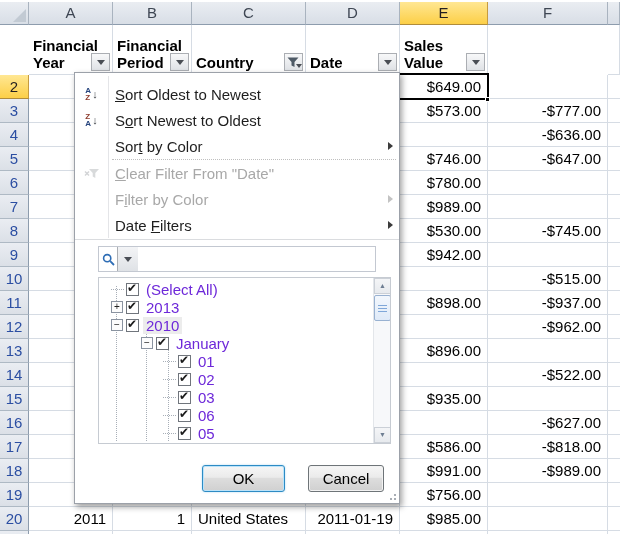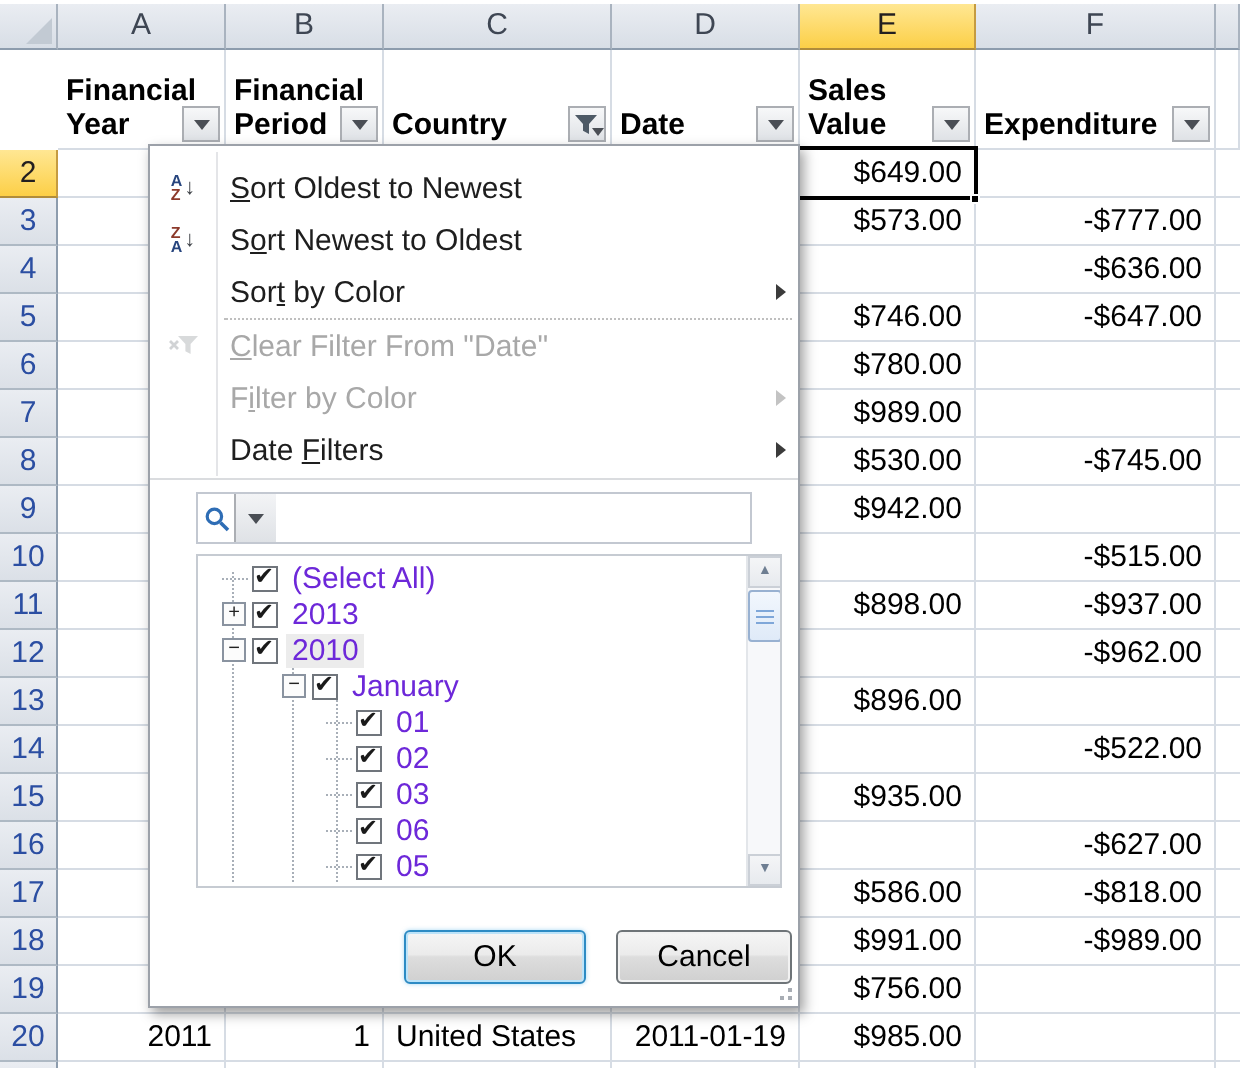--- a/index.html
+++ b/index.html
@@ -114,22 +114,22 @@
   .sb-up { top:0; } .sb-dn { bottom:0; }
   .sb-thumb { position:absolute; left:0; top:17px; width:17px; height:26px;
               background:linear-gradient(#F2F7FD,#DFEAF8); border:1px solid #98B1D1; border-radius:2px; }
   .sb-thumb::after { content:""; position:absolute; left:3px; right:3px; top:9px; height:7px;
                      background:repeating-linear-gradient(to bottom,#7FA7D9 0 1px,transparent 1px 3px); }
 
   
   .wbtn { position:absolute; top:392px; height:27px; border-radius:3px; font-size:15px; color:#000;
           background:linear-gradient(#F6F6F6,#EBEBEB 45%,#DDDDDD 50%,#D0D0D0);
           display:flex; align-items:center; justify-content:center; cursor:default; }
-  .btn-ok { left:127px; width:91px; border:1px solid #2D8BC4; box-shadow:inset 0 0 0 1px #BCE3F9, 0 0 2px rgba(86,180,232,.5); }
-  .btn-cancel { left:233px; width:88px; border:1px solid #6E7478; box-shadow:inset 0 0 0 1px #F2F2F2; }
+  .btn-ok { left:127px; width:83px; border:1px solid #2D8BC4; box-shadow:inset 0 0 0 1px #BCE3F9, 0 0 2px rgba(86,180,232,.5); }
+  .btn-cancel { left:233px; width:76px; border:1px solid #6E7478; box-shadow:inset 0 0 0 1px #F2F2F2; }
 
   .fm-grip { position:absolute; right:3px; bottom:3px; width:9px; height:9px; }
   .fm-grip i { position:absolute; width:2px; height:2px; background:#A8ADB4; }
   .fm-grip i:nth-child(1){ right:0; bottom:0; } .fm-grip i:nth-child(2){ right:4px; bottom:0; }
   .fm-grip i:nth-child(3){ right:0; bottom:4px; }
 </style>
 </head>
 <body>
 
 <div id="stage">
@@ -182,28 +182,20 @@
       <div>Date</div>
     </div>
     <span class="fbtn">
         <span class="tri-down"></span>
       </span>
   </div>
   <div class="h1cell cx-e">
     <div class="h1lines">
       <div>Sales</div>
         <div>Value</div>
-    </div>
-    <span class="fbtn">
-        <span class="tri-down"></span>
-      </span>
-  </div>
-  <div class="h1cell cx-f">
-    <div class="h1lines">
-      <div>Expenditure</div>
     </div>
     <span class="fbtn">
         <span class="tri-down"></span>
       </span>
   </div>
   <div class="h1cell cx-g"></div>
 
   <div id="rows">
       <div class="rowhead sel" style="top: 75px;">2</div>
       <div class="cell cx-a al-r" style="top: 75px;"></div>

